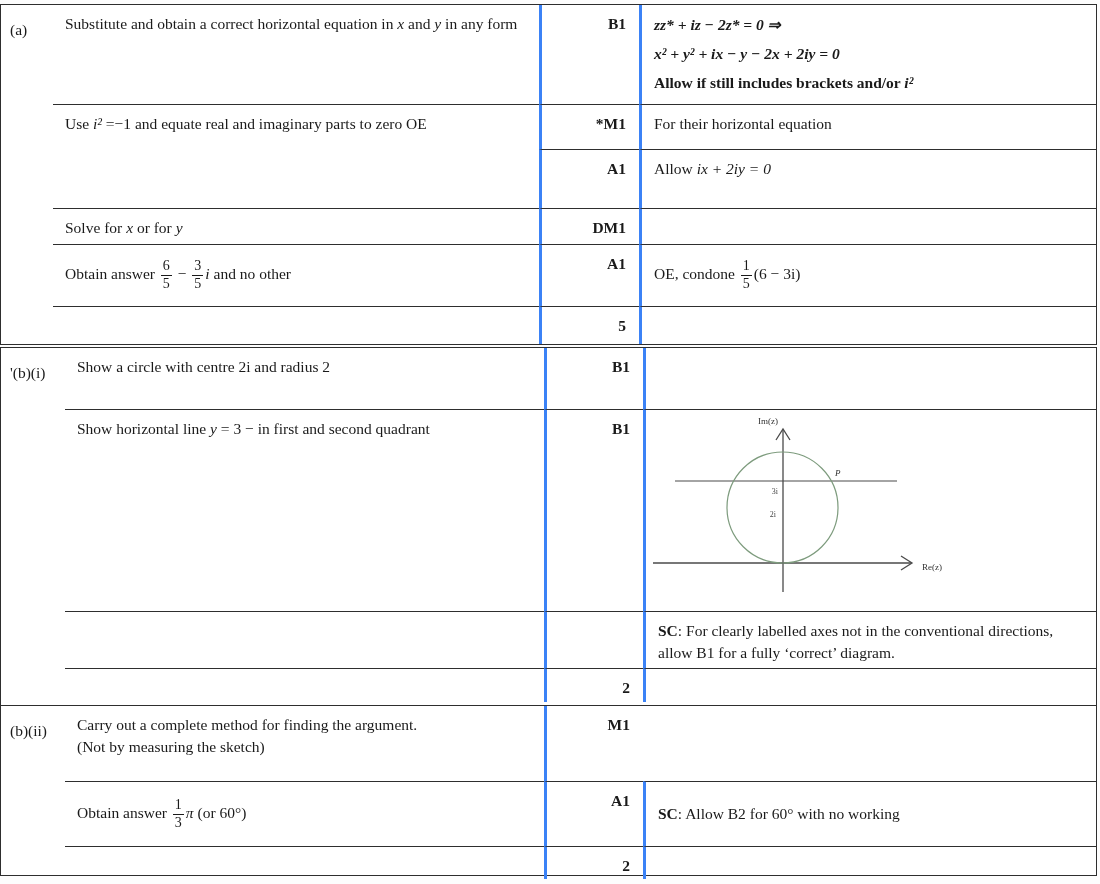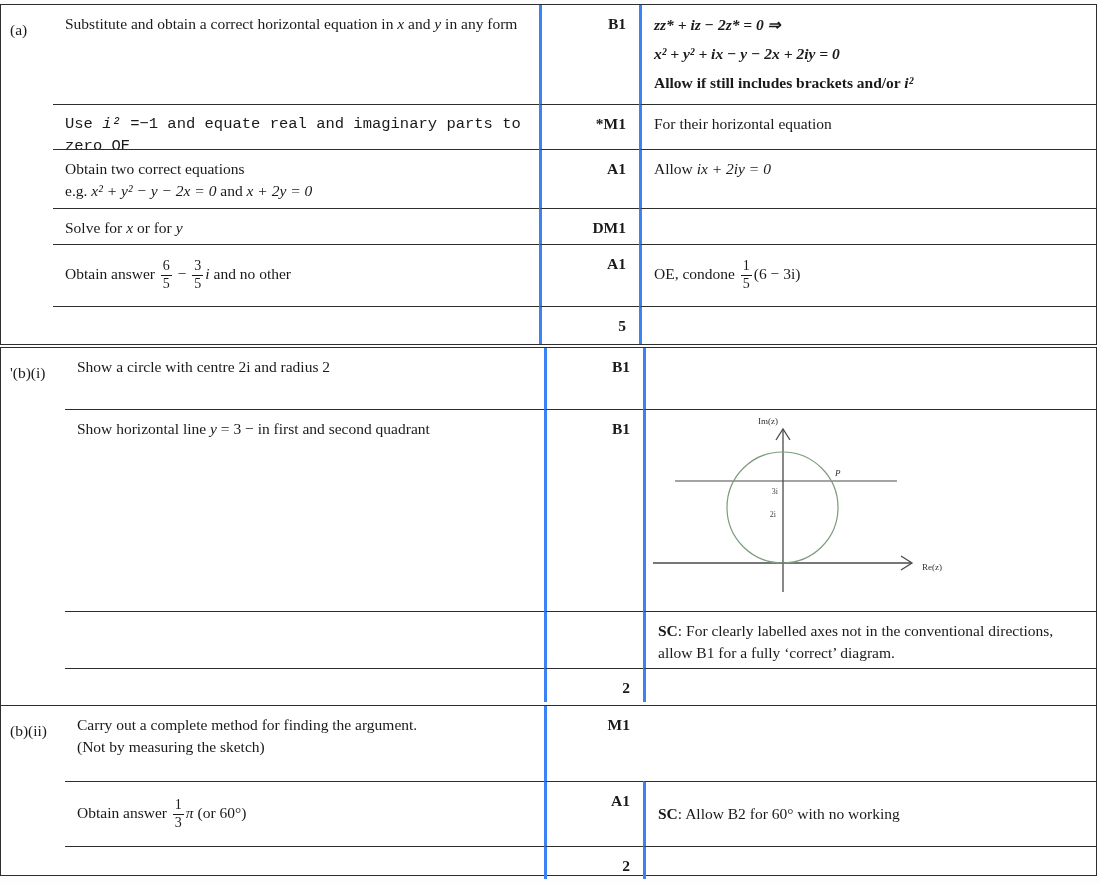--- a/index.html
+++ b/index.html
@@ -32,29 +32,26 @@
   <div id="sections">
       <div class="section" style="top: 4px; height: 341px; grid-template-columns: 52px 486px 100px 1fr; grid-template-rows: 99px 45px 59px 36px 62px 38px;">
         <div class="cell label-cell" style="grid-area: 1 / 1 / 7;">(a)</div>
         <div class="cell desc-cell" style="grid-area: 1 / 2;">
           <span class="tokwrap">Substitute and obtain a correct horizontal equation in <span class="math">x</span> and <span class="math">y</span> in any form</span>
         </div>
         <div class="cell mark-cell bl" style="grid-area: 1 / 3;">B1</div>
         <div class="cell comment-cell bl lines-wide" style="grid-area: 1 / 4;">
           <span class="tokwrap"><span class="math">zz* + iz − 2z* = 0 ⇒</span><br><span class="math">x² + y² + ix − y − 2x + 2iy = 0</span><br>Allow if still includes brackets and/or <span class="math">i²</span></span>
         </div>
-        <div class="cell desc-cell bt" style="grid-area: 2 / 2; font-family: Liberation Mono, monospace;">
+        <div class="cell desc-cell bt" style="grid-area: 2 / 2;">
           <span class="tokwrap">Use <span class="math">i²</span> =−1 and equate real and imaginary parts to zero OE</span>
         </div>
         <div class="cell mark-cell bl bt" style="grid-area: 2 / 3;">*M1</div>
         <div class="cell comment-cell bl bt" style="grid-area: 2 / 4;">
           <span class="tokwrap">For their horizontal equation</span>
-        </div>
-        <div class="cell desc-cell bt" style="grid-area: 3 / 2;">
-          <span class="tokwrap">Obtain two correct equations<br>e.g. <span class="math">x² + y² − y − 2x = 0</span> and <span class="math">x + 2y = 0</span></span>
         </div>
         <div class="cell mark-cell bl bt" style="grid-area: 3 / 3;">A1</div>
         <div class="cell comment-cell bl bt" style="grid-area: 3 / 4;">
           <span class="tokwrap">Allow <span class="math">ix + 2iy = 0</span></span>
         </div>
         <div class="cell desc-cell bt" style="grid-area: 4 / 2;">
           <span class="tokwrap">Solve for <span class="math">x</span> or for <span class="math">y</span></span>
         </div>
         <div class="cell mark-cell bl bt" style="grid-area: 4 / 3; padding-left: 43px;">DM1</div>
         <div class="cell comment-cell bl bt" style="grid-area: 4 / 4;">

